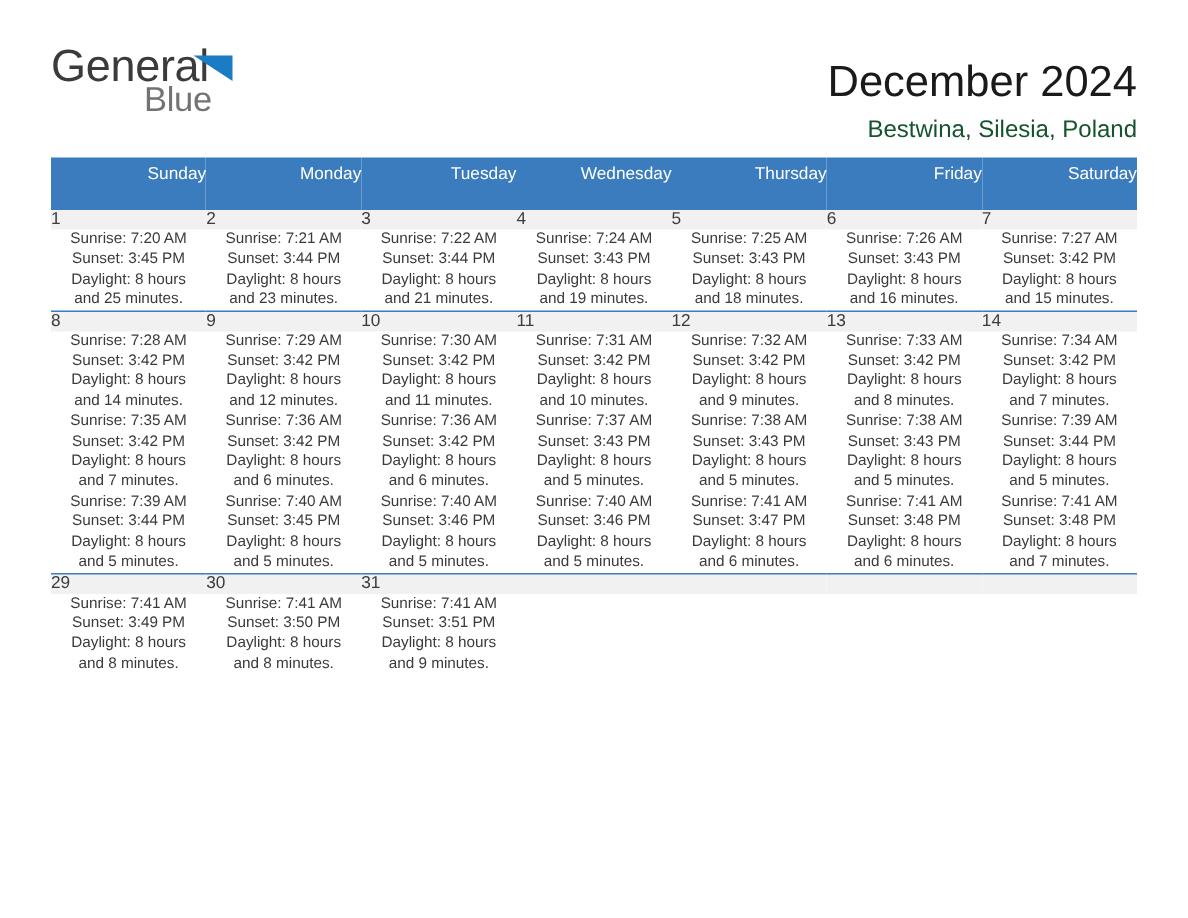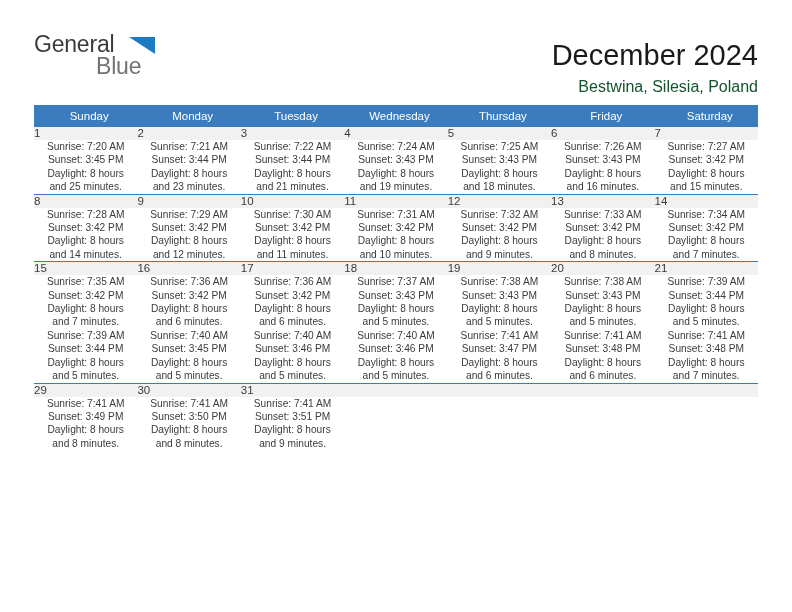--- a/index.html
+++ b/index.html
@@ -33,21 +33,21 @@
     position: absolute;
     left: 0;
     top: 6px;
     width: 200px;
     height: 56px;
   }
   .brand-general {
     position: absolute;
     left: 0;
     top: 0;
-    font-size: 23px;
+    font-size: 30px;
     line-height: 25px;
     color: #3b3b3b;
     letter-spacing: -0.2px;
     font-weight: normal;
   }
   .brand-tri {
     position: absolute;
     left: 95px;
     top: 5px;
     width: 0;
@@ -97,22 +97,22 @@
   .cal-table {
     width: 724px;
     border-collapse: collapse;
     table-layout: fixed;
   }
   .cal-table th {
     background: #3b7cbe;
     color: #ffffff;
     font-size: 11.5px;
     font-weight: normal;
-    text-align: center;
-    padding: 5px 0 5px 7px;
+    text-align: right;
+    padding: 5px 0 18px 7px;
     height: 12px;
     box-sizing: content-box;
   }
   .cal-table td {
     vertical-align: top;
     padding: 0;
     width: 103.43px;
   }
 
   .week-row > td {
@@ -281,29 +281,20 @@
               <div>Daylight: 8 hours</div>
               <div>and 8 minutes.</div>
             </td>
             <td class="info">
               <div>Sunrise: 7:34 AM</div>
               <div>Sunset: 3:42 PM</div>
               <div>Daylight: 8 hours</div>
               <div>and 7 minutes.</div>
             </td>
           </tr>
-          <tr class="week-row">
-            <td class="daynum">15</td>
-            <td class="daynum">16</td>
-            <td class="daynum">17</td>
-            <td class="daynum">18</td>
-            <td class="daynum">19</td>
-            <td class="daynum">20</td>
-            <td class="daynum">21</td>
-          </tr>
           <tr>
             <td class="info">
               <div>Sunrise: 7:35 AM</div>
               <div>Sunset: 3:42 PM</div>
               <div>Daylight: 8 hours</div>
               <div>and 7 minutes.</div>
             </td>
             <td class="info">
               <div>Sunrise: 7:36 AM</div>
               <div>Sunset: 3:42 PM</div>

